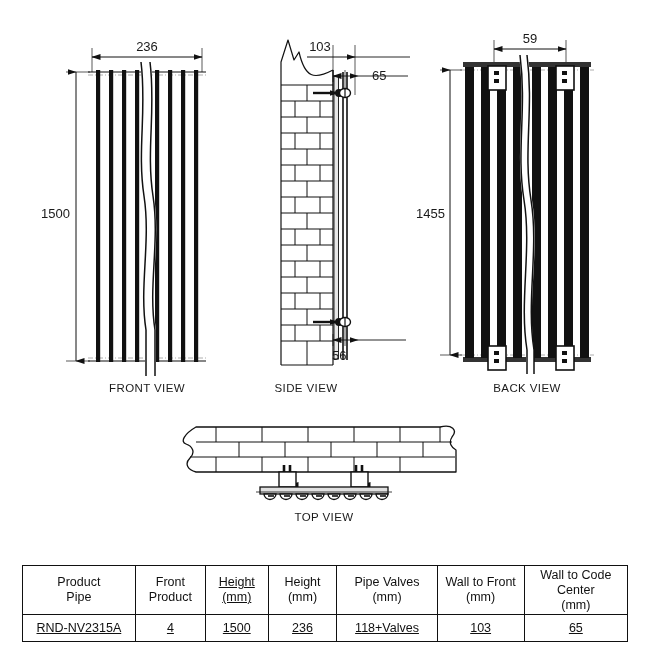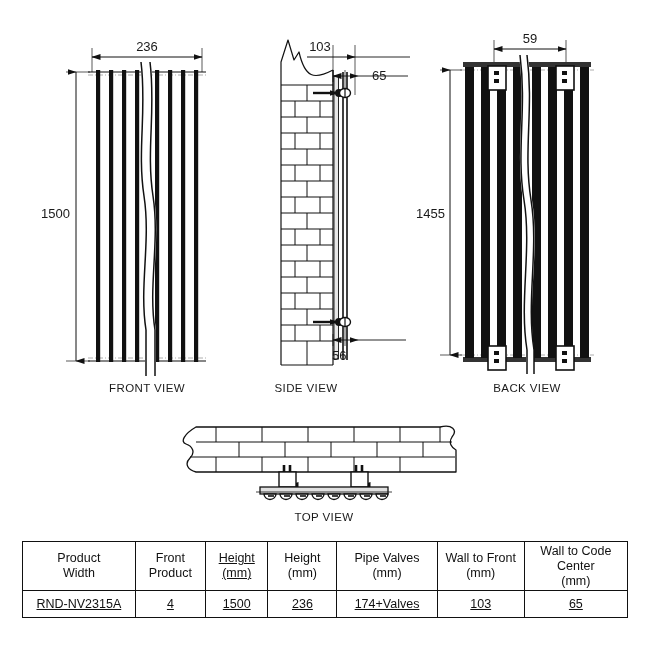--- a/index.html
+++ b/index.html
@@ -9,21 +9,21 @@
     color:#1a1a1a;
     -webkit-font-smoothing:antialiased;
   }
   .stage{position:absolute;left:0;top:0;width:650px;height:650px;}
   svg{display:block;}
   .dimtxt{font-family:"Liberation Sans", sans-serif;font-size:13px;fill:#1a1a1a;}
   .viewlbl{font-family:"Liberation Sans", sans-serif;font-size:11.5px;fill:#1a1a1a;letter-spacing:.4px;}
 
   
   .spec-table{
-    position:absolute;left:22px;top:541px;width:606px;
+    position:absolute;left:22px;top:565px;width:606px;
     border-collapse:collapse;
     font-family:"Liberation Sans", sans-serif;
     font-size:12.5px;
     background:#fff;
   }
   .spec-table th,.spec-table td{
     border:1.6px solid #111;
     text-align:center;
     padding:2px 3px;
     font-weight:normal;
@@ -354,21 +354,21 @@
   </g>
 
 </svg>
 </div>
 
 <table class="spec-table">
   <thead>
     <tr>
       <th class="col-code">
         <span class="th-l1">Product</span>
-        <span class="th-l2">Width</span>
+        <span class="th-l2">Pipe</span>
       </th>
       <th class="col-tube">
         <span class="th-l1">Front</span>
         <span class="th-l2">Product</span>
       </th>
       <th class="col-height">
         <span class="th-l1">Height</span>
         <span class="th-l2">(mm)</span>
       </th>
       <th class="col-width">
@@ -388,18 +388,18 @@
         <span class="th-l2">(mm)</span>
       </th>
     </tr>
   </thead>
   <tbody>
     <tr>
       <td>RND-NV2315A</td>
       <td>4</td>
       <td>1500</td>
       <td>236</td>
-      <td>174+Valves</td>
+      <td>118+Valves</td>
       <td>103</td>
       <td>65</td>
     </tr>
   </tbody>
 </table>
 
 </body></html>

